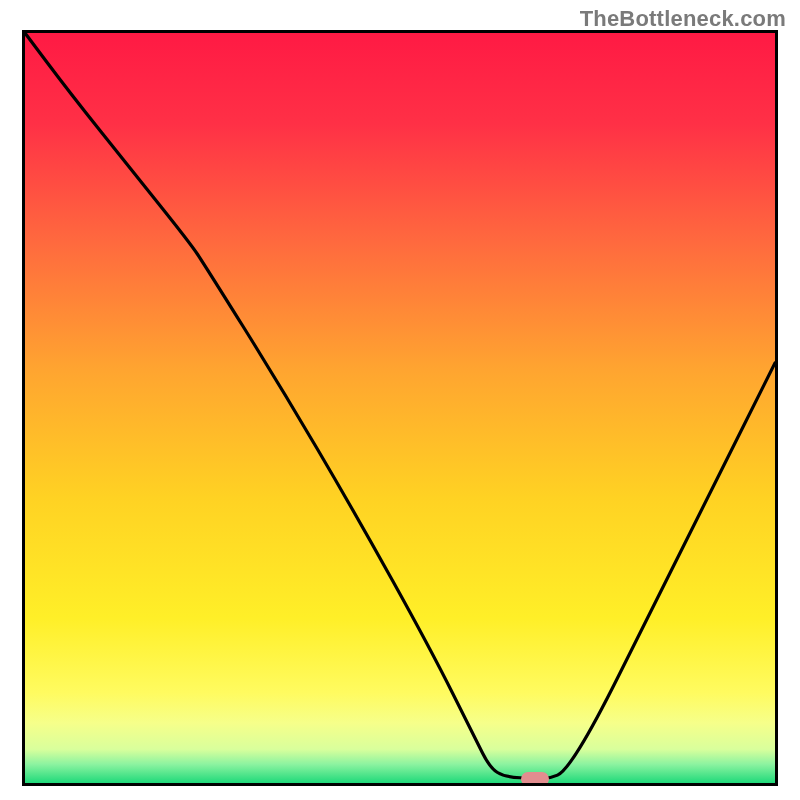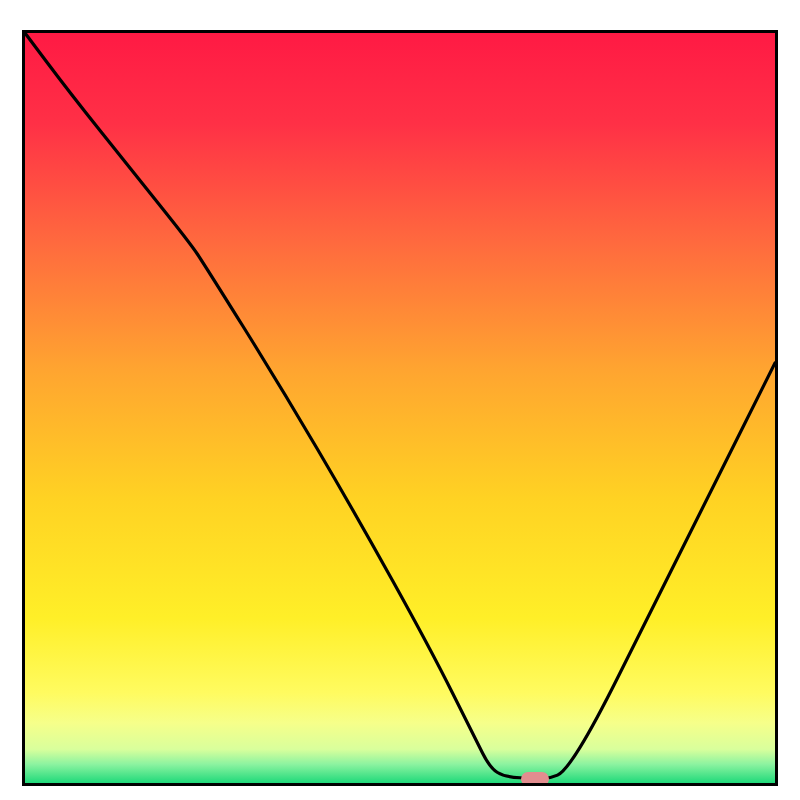--- a/index.html
+++ b/index.html
@@ -50,20 +50,21 @@
     background: #e28d8f;
     border-radius: 8px;
     transform: translate(-50%, -50%);
     z-index: 3;
   }
 </style>
 </head>
 <body>
 
 <div class="stage">
+  <div class="watermark">TheBottleneck.com</div>
 
   <div class="plot">
     <svg viewBox="0 0 750 750" preserveAspectRatio="none">
       <defs>
         <linearGradient id="bg-grad" x1="0" y1="0" x2="0" y2="1">
             <stop offset="0.00%" stop-color="#ff1a44"></stop>
             <stop offset="12.00%" stop-color="#ff3046"></stop>
             <stop offset="28.00%" stop-color="#ff6a3e"></stop>
             <stop offset="45.00%" stop-color="#ffa530"></stop>
             <stop offset="62.00%" stop-color="#ffd223"></stop>

